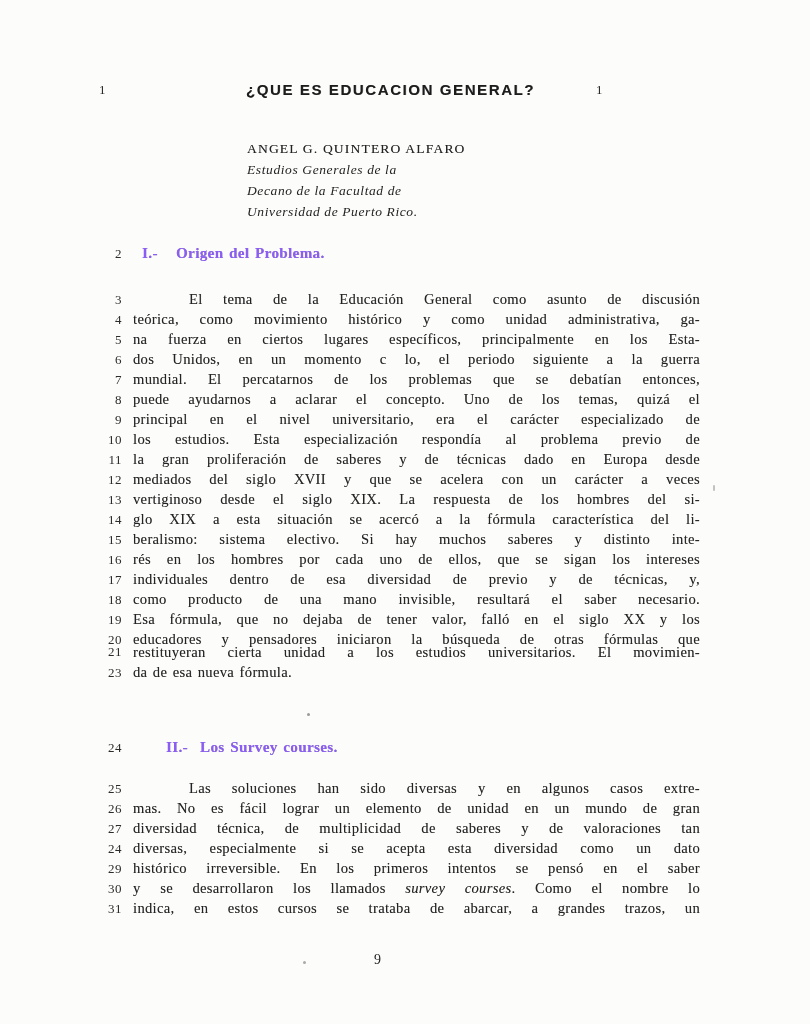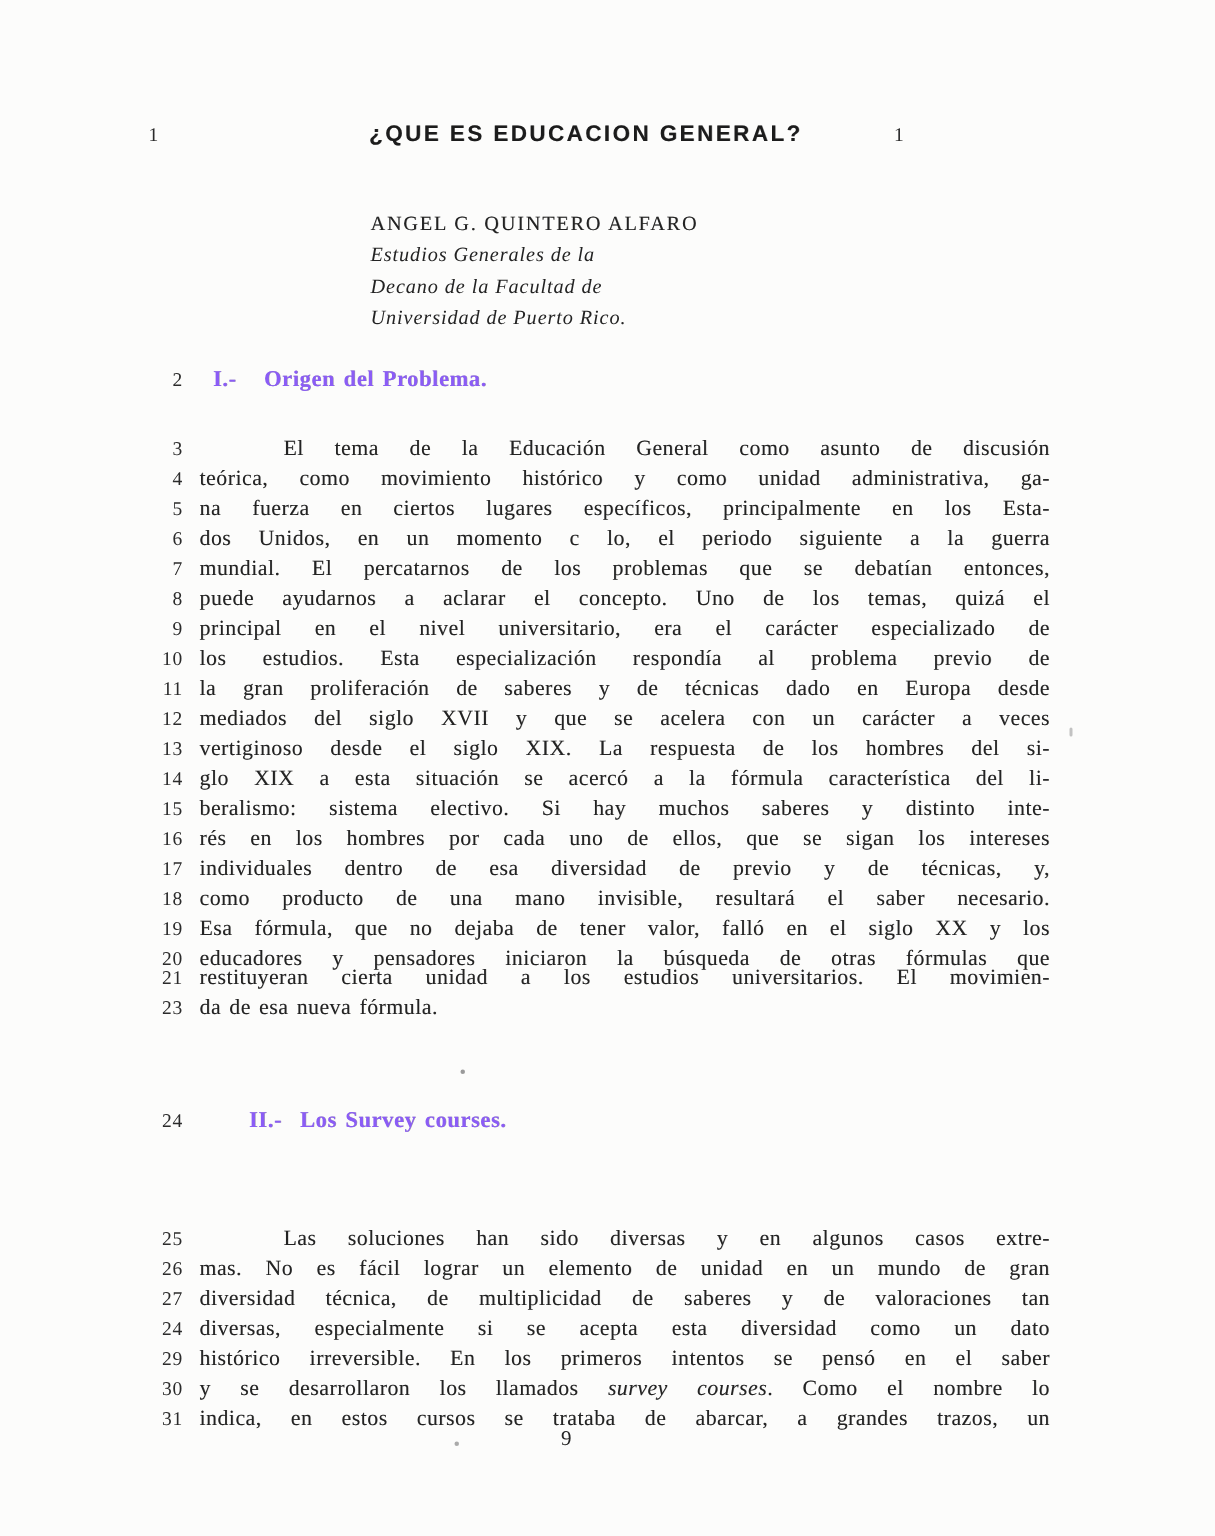--- a/index.html
+++ b/index.html
@@ -69,21 +69,21 @@
     text-align:left;text-align-last:auto;
     font-size:15px;font-weight:bold;color:#8b5cf6;
     letter-spacing:0.4px;padding-left:9px;
     text-shadow:0.3px 0.3px 0 rgba(0,0,0,0.35);
   }
   .hlabel{display:inline-block;width:34px;}
 
   
   .para{position:absolute;left:0;}
   #para1{top:289px;}
-  #para2{top:816px;}
+  #para2{top:778px;}
   #heading1{top:243px;}
   #heading2{top:737px;gap:24px;}
 
   
   .page-number{
     position:absolute;top:950px;left:374px;
     font-size:14px;color:#242424;line-height:20px;
   }
 
   

